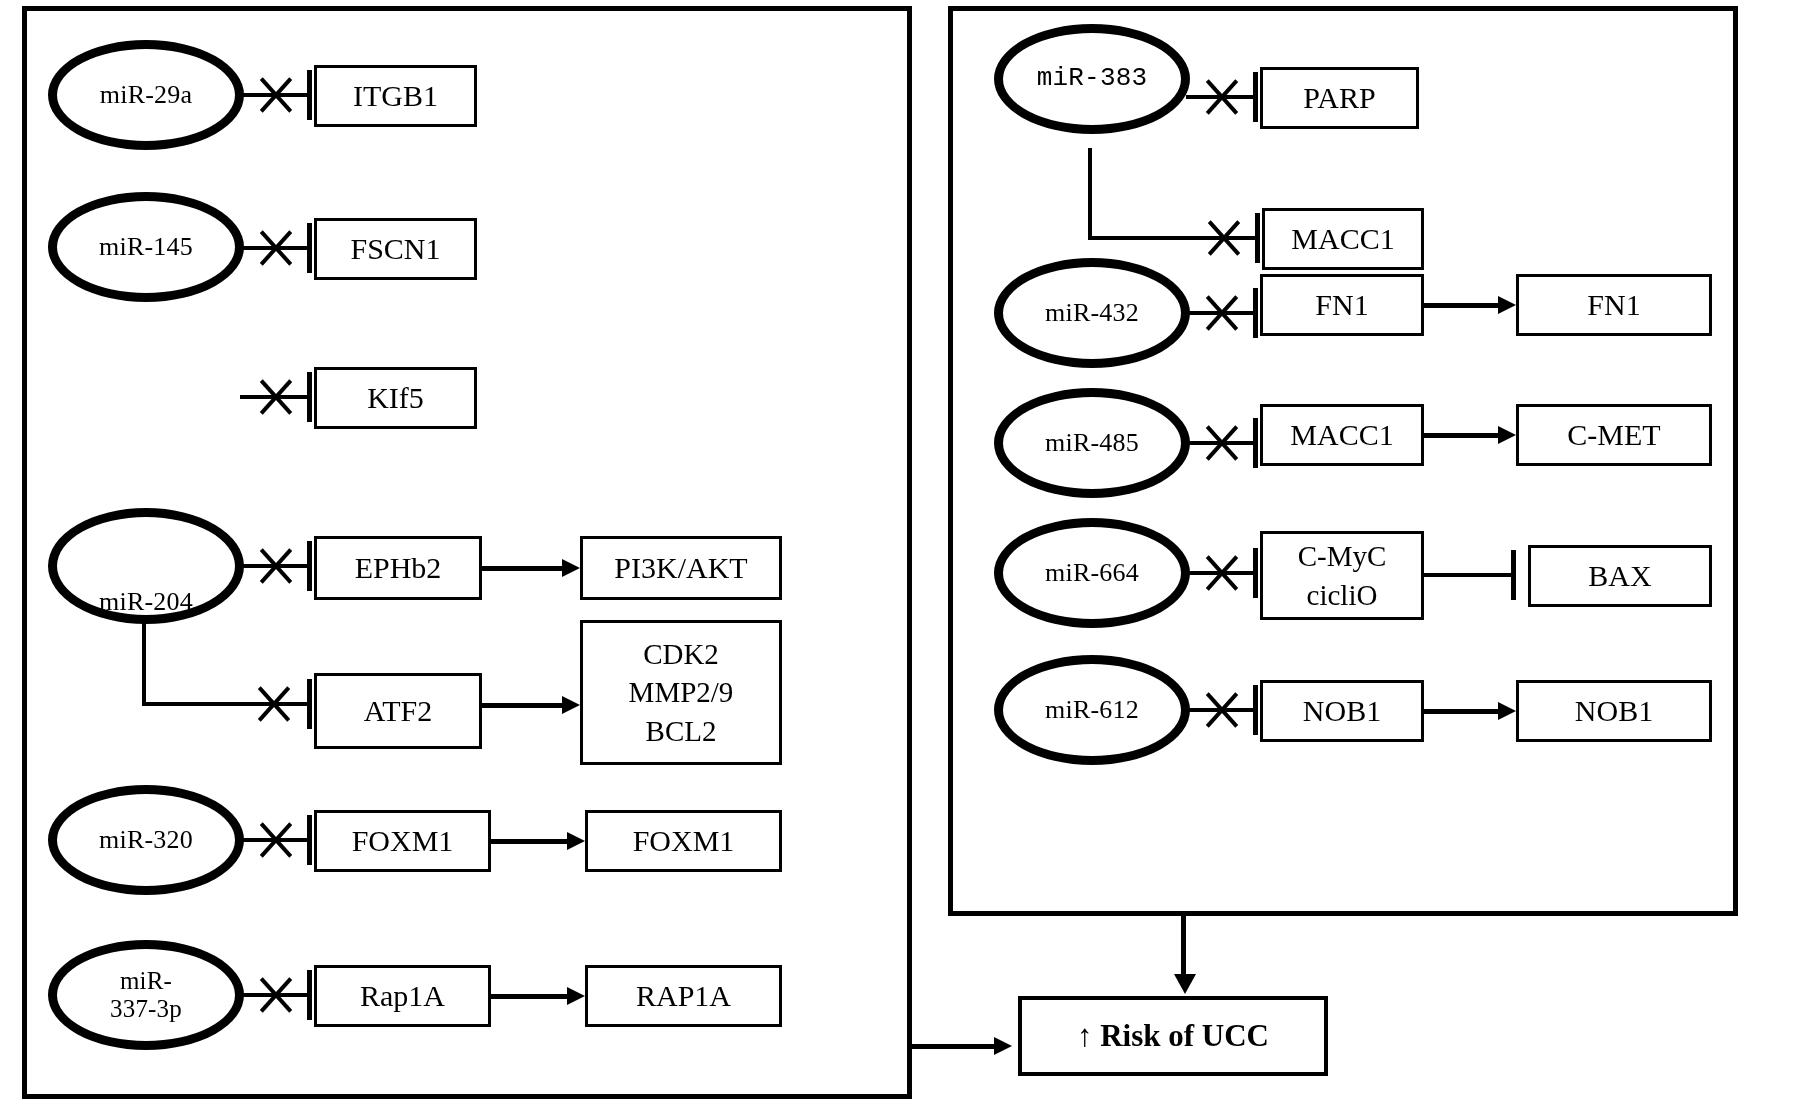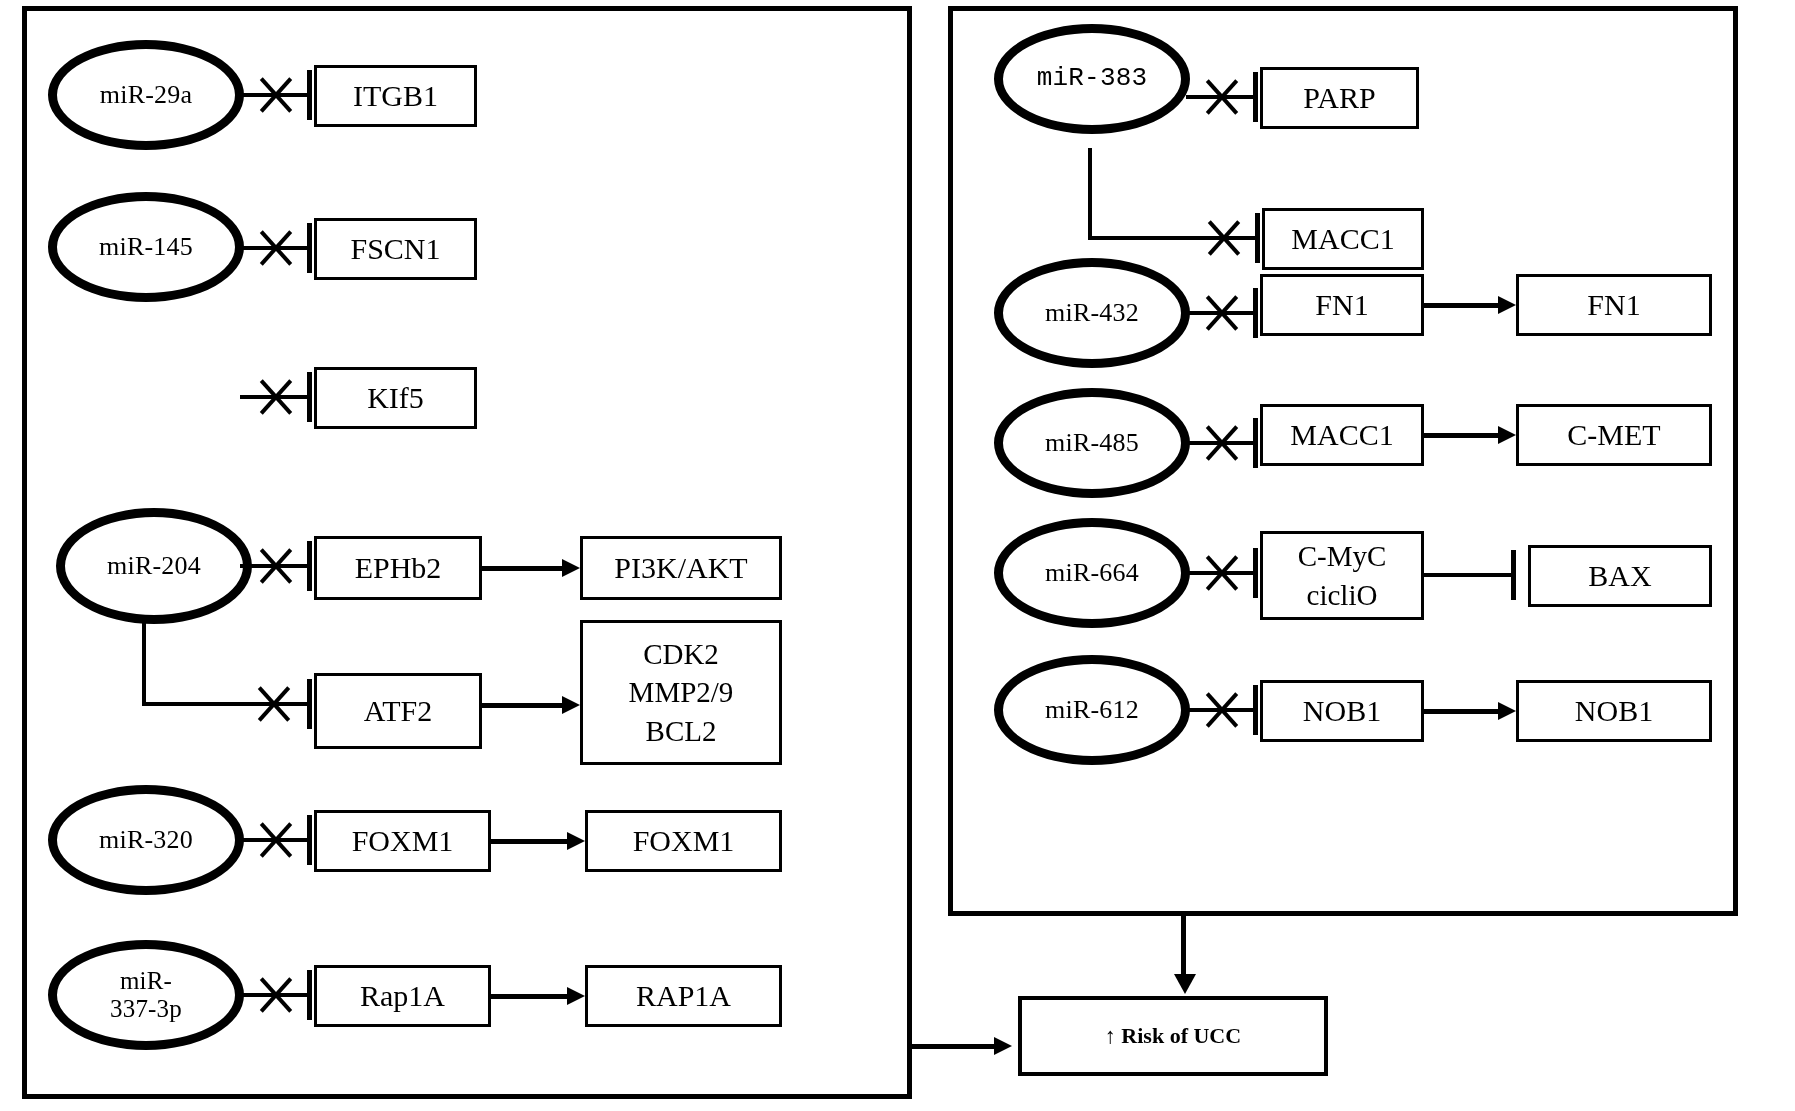--- a/index.html
+++ b/index.html
@@ -23,21 +23,21 @@
   
   .gbox{position:absolute;border:3px solid #000;background:#fff;box-sizing:border-box;
         display:flex;align-items:center;justify-content:center;text-align:right;
         font-size:30px;line-height:1.18;padding:0 4px;}
   .gbox.multi{font-size:29px;line-height:1.32;flex-direction:column;}
   .gbox.multi span{display:block;}
 
   
   .rbox{position:absolute;border:4px solid #000;background:#fff;box-sizing:border-box;
         display:flex;align-items:center;justify-content:center;
-        font-size:22px;font-weight:bold;font-family:"Liberation Serif","DejaVu Serif",serif;}
+        font-size:31px;font-weight:bold;font-family:"Liberation Serif","DejaVu Serif",serif;}
 
   
   .hline{position:absolute;background:#000;height:4px;}
   .vline{position:absolute;background:#000;width:4px;}
 
   
   .inh{position:absolute;height:44px;}
   .inh .stem{position:absolute;top:20px;left:0;right:0;height:4px;background:#000;}
   .inh .x1,.inh .x2{position:absolute;top:0;left:50%;width:4px;height:44px;background:#000;
                     transform-origin:50% 50%;}
@@ -98,21 +98,21 @@
   <div class="inh" style="left:240px;top:375px;width:72px;">
       <i class="stem"></i>
       <i class="x1"></i>
       <i class="x2"></i>
       <i class="bar"></i>
     </div>
   <div class="gbox" style="left:314px;top:367px;width:163px;height:62px;">
     <span>KIf5</span>
   </div>
 
-  <div class="mir" style="left:56px;top:508px;width:196px;height:116px;">
+  <div class="mir" style="left:48px;top:508px;width:196px;height:116px;align-items:flex-end;">
     <span>miR-204</span>
   </div>
   <div class="inh" style="left:240px;top:544px;width:72px;">
       <i class="stem"></i>
       <i class="x1"></i>
       <i class="x2"></i>
       <i class="bar"></i>
     </div>
   <div class="gbox" style="left:314px;top:536px;width:168px;height:64px;">
     <span>EPHb2</span>

